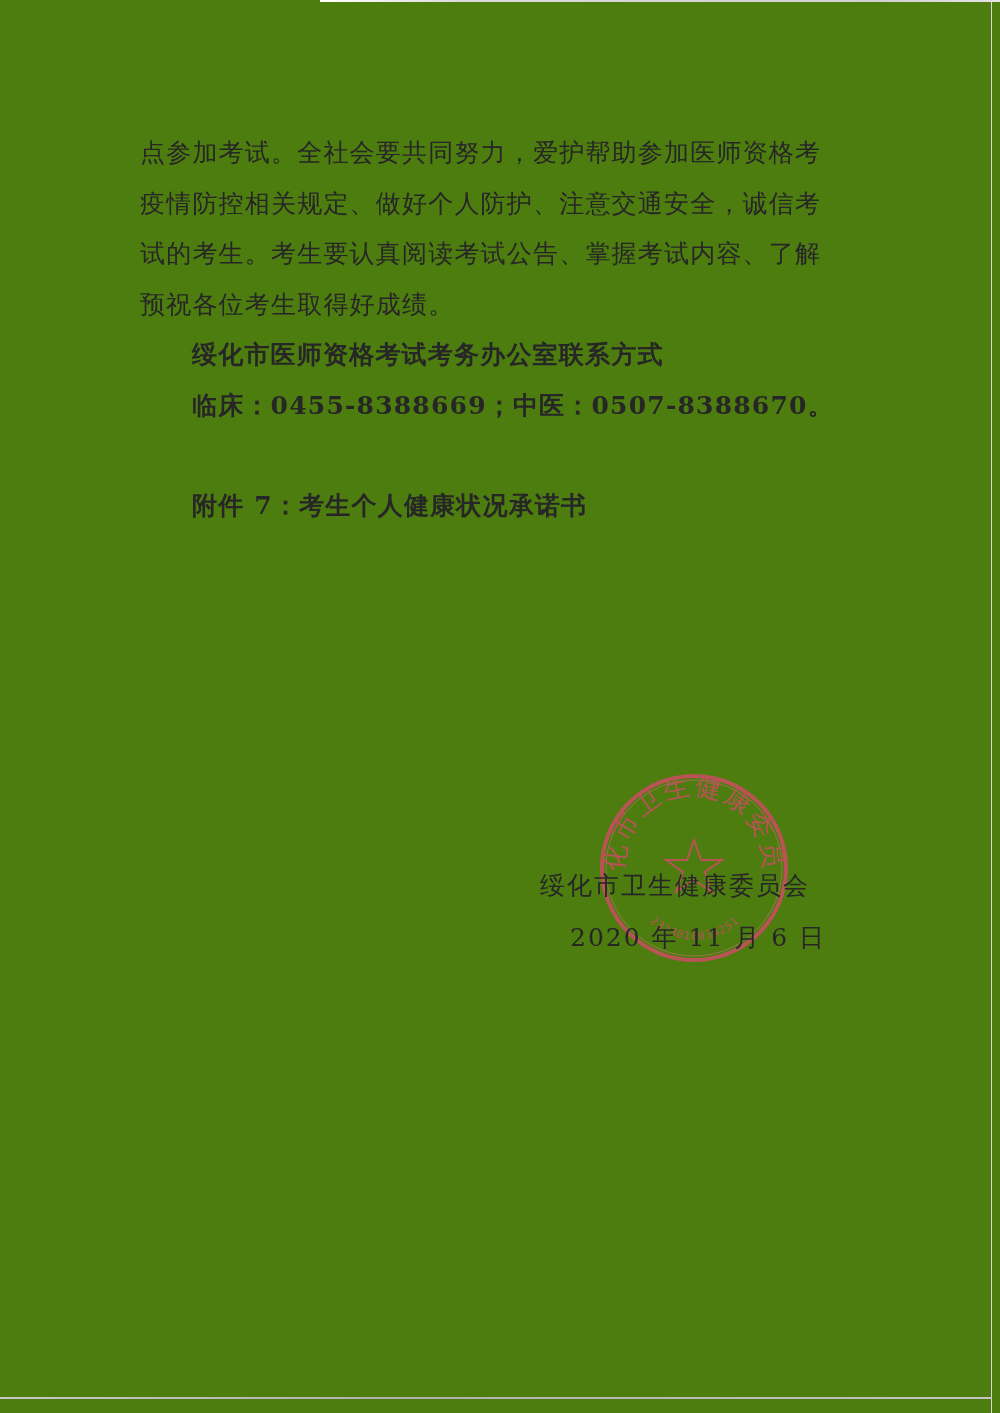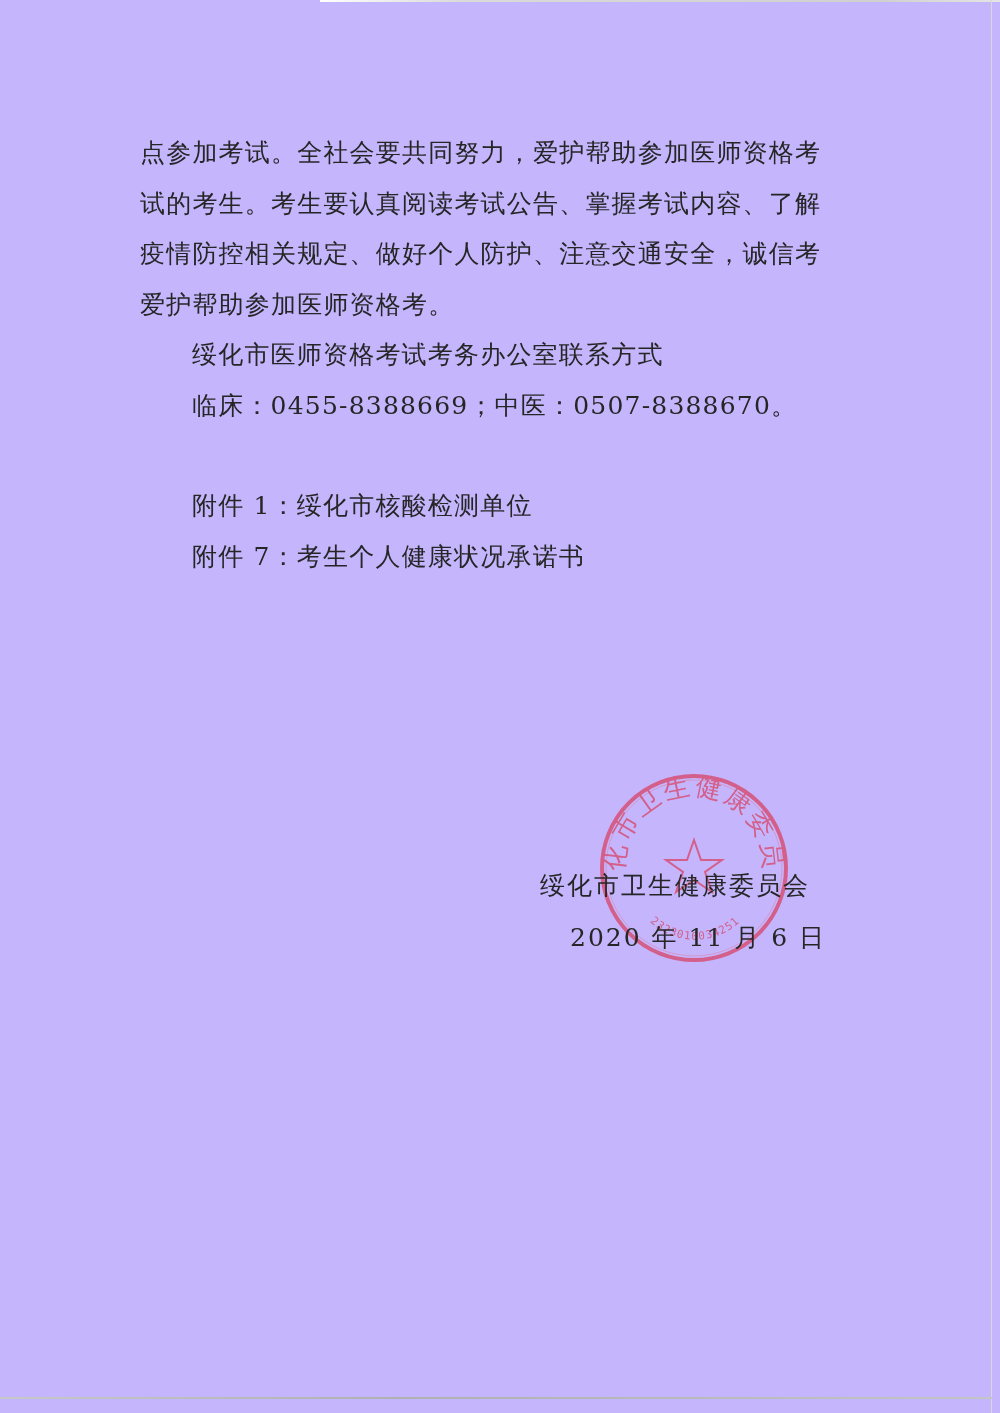--- a/index.html
+++ b/index.html
@@ -12,21 +12,21 @@
       height: 1413px;
       position: relative;
       overflow: hidden;
       font-family: "DejaVu Serif", "Liberation Serif", serif;
       color: #262626;
     }
     .page {
       position: absolute;
       left: 0; top: 0;
       width: 1000px; height: 1413px;
-      background: #c4b5fd;
+      background: #4d7c0f;
     }
     .edge-right {
       position: absolute;
       right: 8px; top: 0;
       width: 1px; height: 1413px;
       background: #d8d8d8;
     }
     .edge-bottom {
       position: absolute;
       left: 0; bottom: 14px;
@@ -47,20 +47,21 @@
       font-size: 25px;
       line-height: 50.5px;
       letter-spacing: 1.2px;
     }
     .line {
       white-space: nowrap;
       display: block;
     }
     .indent {
       padding-left: 52px;
+      font-weight: bold;
     }
     .spacer {
       height: 50px;
     }
     .signature {
       position: absolute;
       left: 540px;
       top: 860px;
       font-size: 25px;
       line-height: 52px;
@@ -84,30 +85,29 @@
 </head>
 <body>
 
 <div class="page">
   <div class="edge-top"></div>
   <div class="edge-right"></div>
   <div class="edge-bottom"></div>
 
   <div class="body-text">
     <span class="line">点参加考试。全社会要共同努力，爱护帮助参加医师资格考</span>
+    <span class="line">疫情防控相关规定、做好个人防护、注意交通安全，诚信考</span>
     <span class="line">试的考生。考生要认真阅读考试公告、掌握考试内容、了解</span>
-    <span class="line">疫情防控相关规定、做好个人防护、注意交通安全，诚信考</span>
-    <span class="line">爱护帮助参加医师资格考。</span>
+    <span class="line">预祝各位考生取得好成绩。</span>
 
     <span class="line indent">绥化市医师资格考试考务办公室联系方式</span>
     <span class="line indent">临床：0455-8388669；中医：0507-8388670。</span>
 
     <div class="spacer"></div>
 
-    <span class="line indent">附件 1：绥化市核酸检测单位</span>
     <span class="line indent">附件 7：考生个人健康状况承诺书</span>
   </div>
 
   <div class="stamp">
     <svg width="196" height="196" viewBox="0 0 196 196">
       <defs>
         <path id="sealArcTop" d="M 30 112 A 70 70 0 1 1 166 112"></path>
         <path id="sealArcBottom" d="M 52 150 A 66 66 0 0 0 146 150"></path>
       </defs>
       <circle cx="98" cy="98" r="92" fill="none" stroke="#d8486a" stroke-width="4"></circle>

